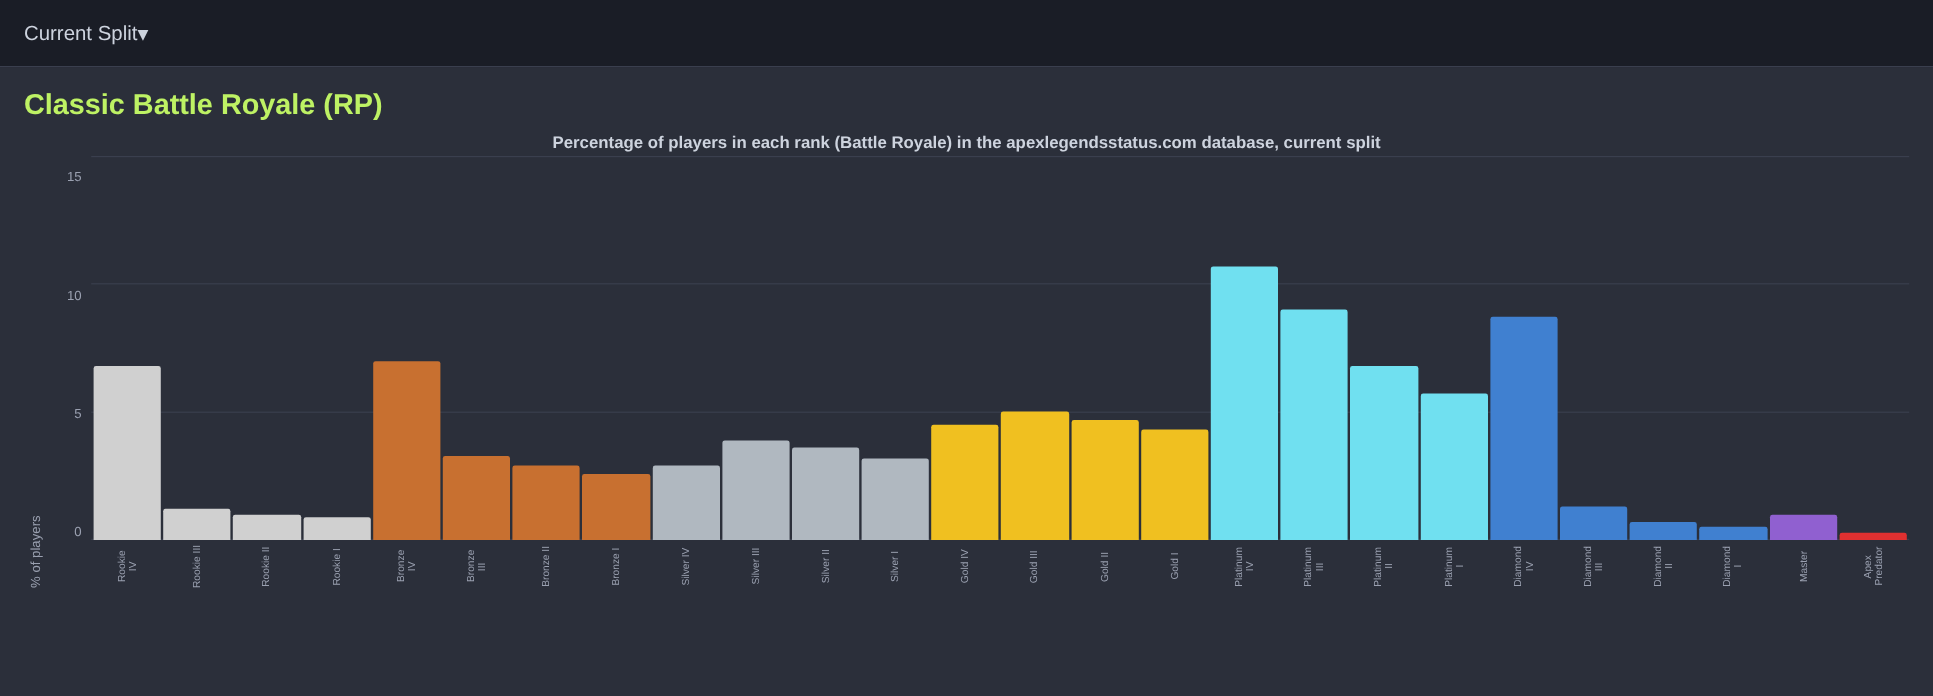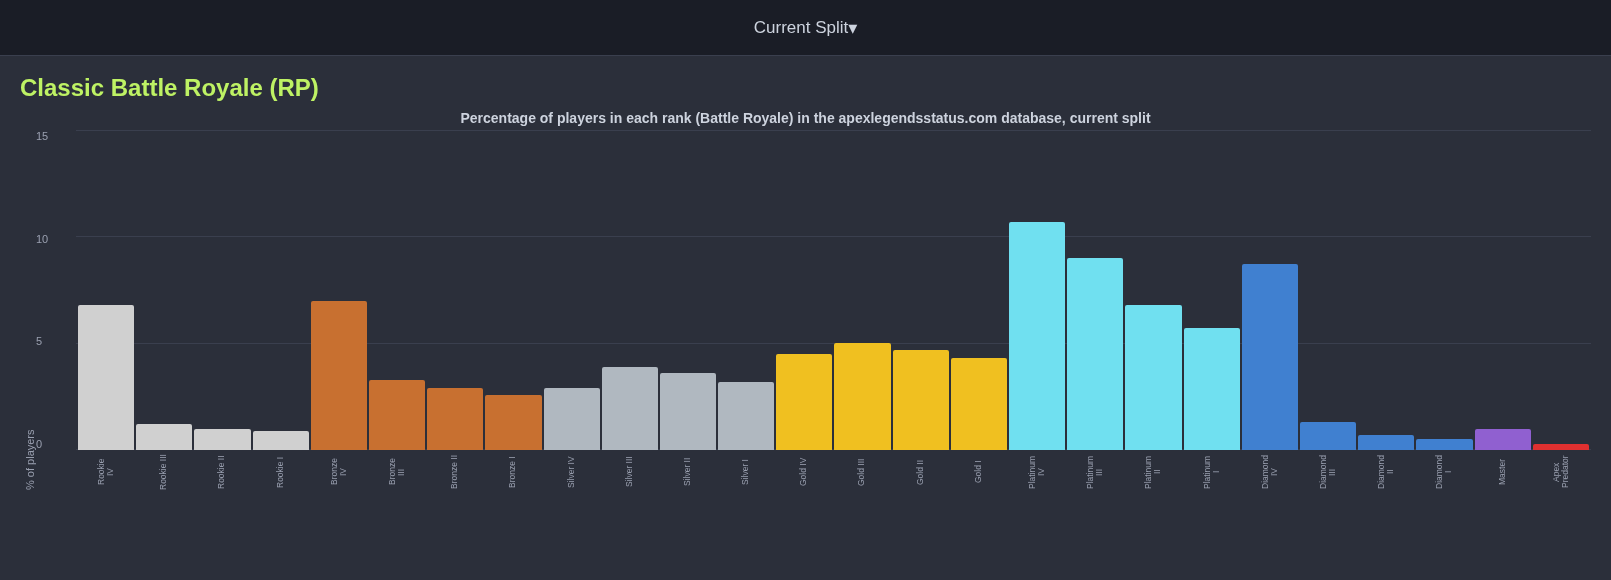--- a/index.html
+++ b/index.html
@@ -8,21 +8,21 @@
       font-family: Arial, sans-serif;
       color: #cdd3de;
       width: 1611px;
       min-height: 580px;
     }
     .top-bar {
       background-color: #1a1d26;
       padding: 10px 20px;
       display: flex;
       align-items: center;
-      justify-content: center;
+      justify-content: flex-start;
       height: 56px;
       border-bottom: 1px solid #3a3f4e;
     }
     .top-bar-title {
       font-size: 17px;
       color: #cdd3de;
       font-weight: 500;
     }
     .chevron-icon {
       font-size: 18px;
@@ -54,25 +54,27 @@
     .chart-container {
       display: flex;
       width: 100%;
       height: 360px;
       position: relative;
     }
     .y-axis {
       display: flex;
       flex-direction: column;
       justify-content: space-between;
+      align-items: flex-end;
       padding-right: 8px;
       padding-bottom: 40px;
       padding-top: 0px;
       width: 40px;
       flex-shrink: 0;
+      margin-top: 12px;
     }
     .y-label {
       font-size: 11px;
       color: #9aa0b0;
     }
     .y-axis-title {
       writing-mode: vertical-rl;
       transform: rotate(180deg);
       font-size: 11px;
       color: #9aa0b0;

